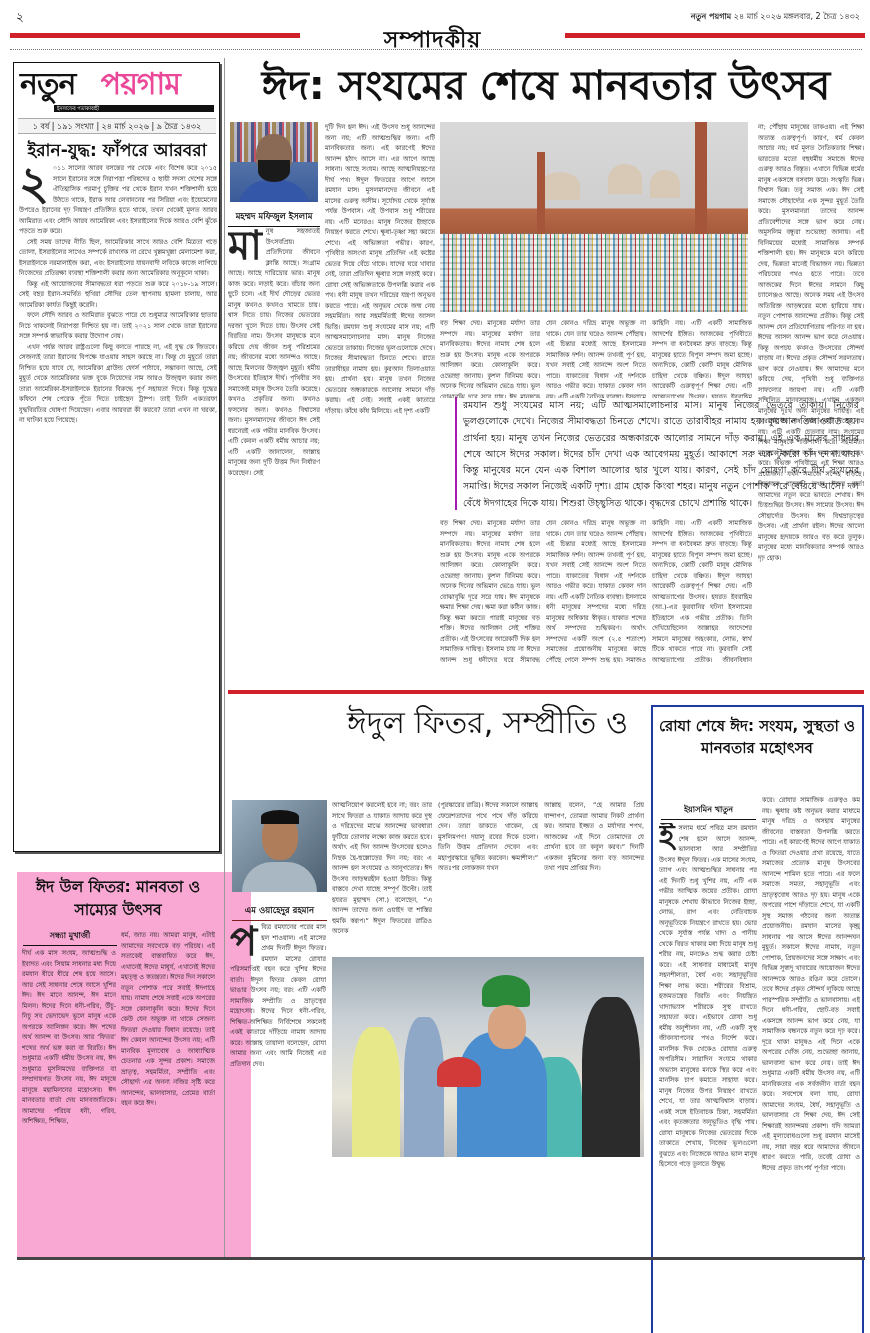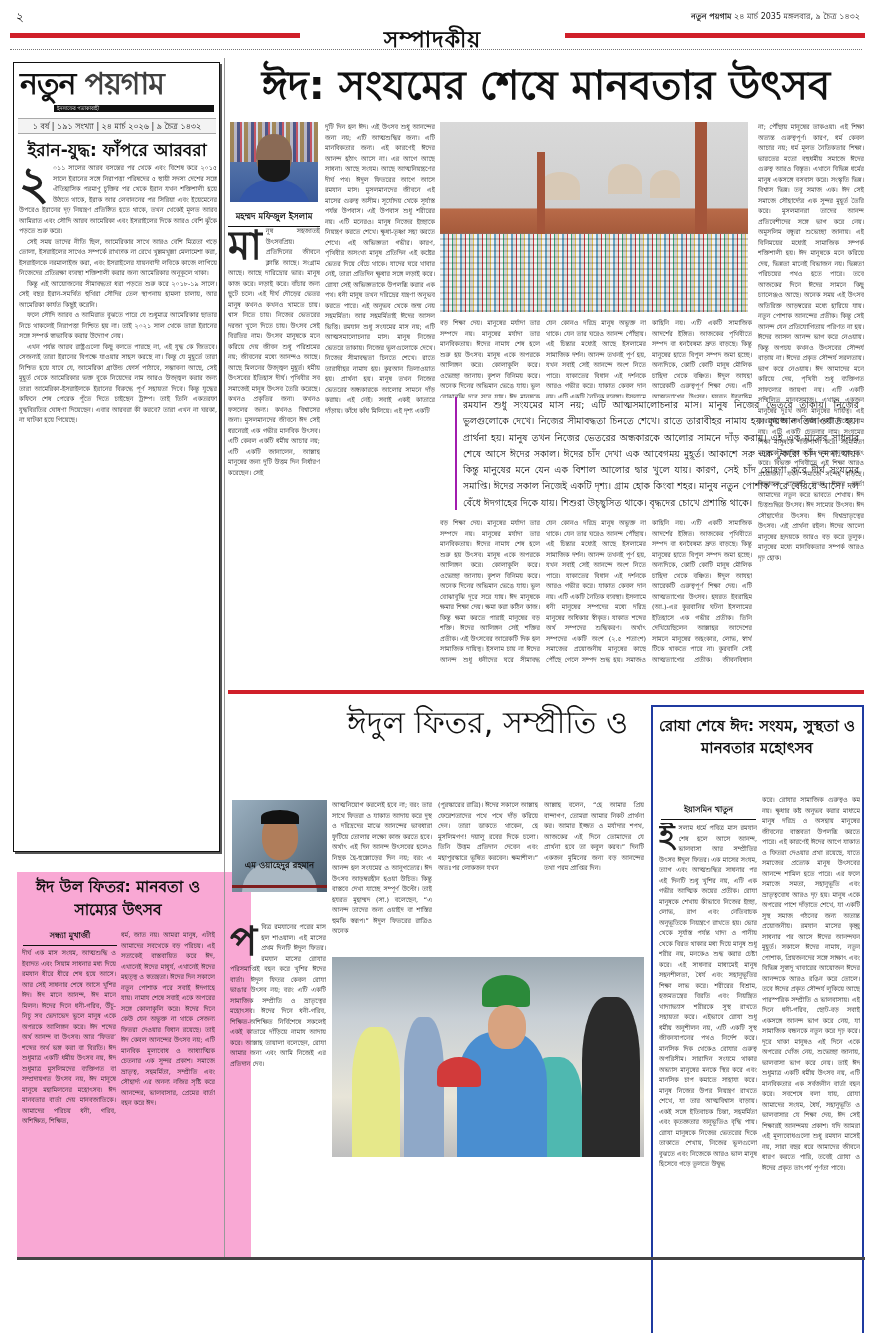--- a/index.html
+++ b/index.html
@@ -10,21 +10,21 @@
 .header-date{right:10px;top:10px;font-size:8px;color:#222;}
 .header-date b{font-weight:bold;color:#222;}
 .redbar{position:absolute;height:5px;background:#d0202a;top:33px;}
 .redbar.l{left:10px;width:290px;}
 .redbar.r{left:565px;width:300px;}
 .section-title{left:305px;top:22px;width:255px;text-align:center;font-size:22px;font-weight:bold;letter-spacing:1px;}
 .dotline{position:absolute;left:10px;right:8px;top:49px;border-top:1px dotted #777;}
 
 .leftbox{left:13px;top:62px;width:207px;height:790px;border:1.5px solid #111;box-shadow:2px 2px 0 #555;}
 .masthead{position:absolute;left:6px;top:3px;width:195px;height:36px;font-size:30px;font-weight:bold;line-height:36px;letter-spacing:-1px;font-family:"DejaVu Serif",serif;}
-.masthead .red{color:#404040;}
+.masthead .red{color:#ec4899;margin-left:16px;}
 .tagline{position:absolute;left:40px;top:42px;width:160px;height:7px;background:#111;color:#fff;font-size:5px;line-height:7px;padding-left:3px;}
 .issue-line{position:absolute;left:4px;top:55px;width:198px;height:16px;background:#f3f3f3;border-top:1px solid #aaa;border-bottom:1px solid #aaa;font-size:8px;line-height:15px;text-align:center;}
 .iran-title{position:absolute;left:4px;top:76px;width:198px;font-size:17px;line-height:22px;font-weight:bold;text-align:center;}
 .body-text{font-size:6.4px;line-height:10.5px;text-align:justify;color:#222;}
 .iran-body{position:absolute;left:5px;top:100px;width:198px;height:680px;overflow:hidden;}
 .dropcap{float:left;font-size:46px;line-height:40px;font-weight:bold;margin-right:4px;}
 .para{text-indent:8px;}
 
 .vrule{position:absolute;width:1px;background:#999;}
 .main-title{left:228px;top:55px;width:636px;text-align:center;font-size:40px;font-weight:bold;line-height:60px;letter-spacing:0;}
@@ -42,39 +42,39 @@
 .photo-mosque .crowd2{position:absolute;left:0;right:0;top:112px;bottom:0;background:repeating-linear-gradient(0deg,rgba(0,0,0,.18) 0 2px,transparent 2px 6px);}
 .pullquote{left:455px;top:397px;width:404px;height:113px;border-left:2px solid #a21caf;padding-left:6px;font-size:9.3px;line-height:16.3px;font-weight:normal;color:#111;text-align:justify;}
 .redline-h{position:absolute;left:228px;width:636px;height:4px;background:#d0202a;}
 
 .second-title{left:228px;top:697px;width:400px;text-align:right;font-size:30px;line-height:52px;}
 .author2-photo{left:232px;top:800px;width:95px;height:92px;background:#5e6d7a;overflow:hidden;}
 .author2-photo .bg{position:absolute;left:0;right:0;top:0;bottom:0;background:linear-gradient(135deg,#9bb0c0,#4a5e6f);}
 .author2-photo .face{position:absolute;left:30px;top:14px;width:36px;height:46px;border-radius:45%;background:#b07d5a;}
 .author2-photo .hair{position:absolute;left:29px;top:10px;width:38px;height:14px;border-radius:50% 50% 0 0;background:#111;}
 .author2-photo .shirt{position:absolute;left:10px;top:62px;width:75px;height:40px;border-radius:30px 30px 0 0;background:#a9b7c2;}
-.author2-name{left:232px;top:859px;width:95px;text-align:center;font-size:8.5px;font-weight:bold;border-bottom:3px solid #7f1d1d;padding-bottom:12px;}
+.author2-name{left:232px;top:904px;width:95px;text-align:center;font-size:8.5px;font-weight:bold;border-bottom:1px solid #7f1d1d;padding-bottom:2px;}
 .photo-kids{left:332px;top:957px;width:312px;height:200px;overflow:hidden;background:linear-gradient(#9aa7b0,#c8cfd5 30%,#e8e5d8 70%,#bfbfbf);}
 .photo-kids .p{position:absolute;border-radius:40% 40% 0 0;}
 .photo-kids .cap{position:absolute;border-radius:50% 50% 10% 10%;}
 
 .blue-box{left:651px;top:705px;width:213px;height:705px;border:2.5px solid #1f3aa0;}
 .blue-title{position:absolute;left:4px;top:8px;width:200px;text-align:center;font-size:15px;line-height:22px;font-weight:bold;}
 .blue-author{position:absolute;left:8px;top:96px;width:95px;text-align:center;font-size:8px;font-weight:bold;border-bottom:1px solid #111;padding-bottom:3px;}
 
 .eid-box{left:17px;top:872px;width:234px;height:385px;background:#f9a8d4;}
 .eid-title{position:absolute;left:2px;top:4px;width:198px;text-align:center;font-size:15.5px;line-height:23px;font-weight:bold;}
 .eid-author{position:absolute;left:6px;top:57px;width:94px;text-align:center;font-size:8px;font-weight:bold;border-bottom:1px solid #111;padding-bottom:3px;}
 .bottom-rule{position:absolute;left:17px;top:1257px;width:848px;height:3px;background:#444;}
 </style>
 </head>
 <body>
 
 <div class="abs page-num">২</div>
-<div class="abs header-date"><b>নতুন পয়গাম</b> <span>২৪ মার্চ 2035 মঙ্গলবার, ৯ চৈত্র ১৪৩২</span></div>
+<div class="abs header-date"><b>নতুন পয়গাম</b> <span>২৪ মার্চ ২০২৬ মঙ্গলবার, 2 চৈত্র ১৪৩২</span></div>
 <div class="redbar l"></div>
 <div class="redbar r"></div>
 <div class="abs section-title">সম্পাদকীয়</div>
 <div class="dotline"></div>
 
 <div class="abs leftbox">
   <div class="masthead"><span>নতুন </span><span class="red">পয়গাম</span></div>
   <div class="tagline">ইনসাফের পতাকাবাহী</div>
   <div class="issue-line">১ বর্ষ | ১৯১ সংখ্যা | ২৪ মার্চ ২০২৬ | ৯ চৈত্র ১৪৩২</div>
   <div class="iran-title">ইরান-যুদ্ধ: ফাঁপরে আরবরা</div>

